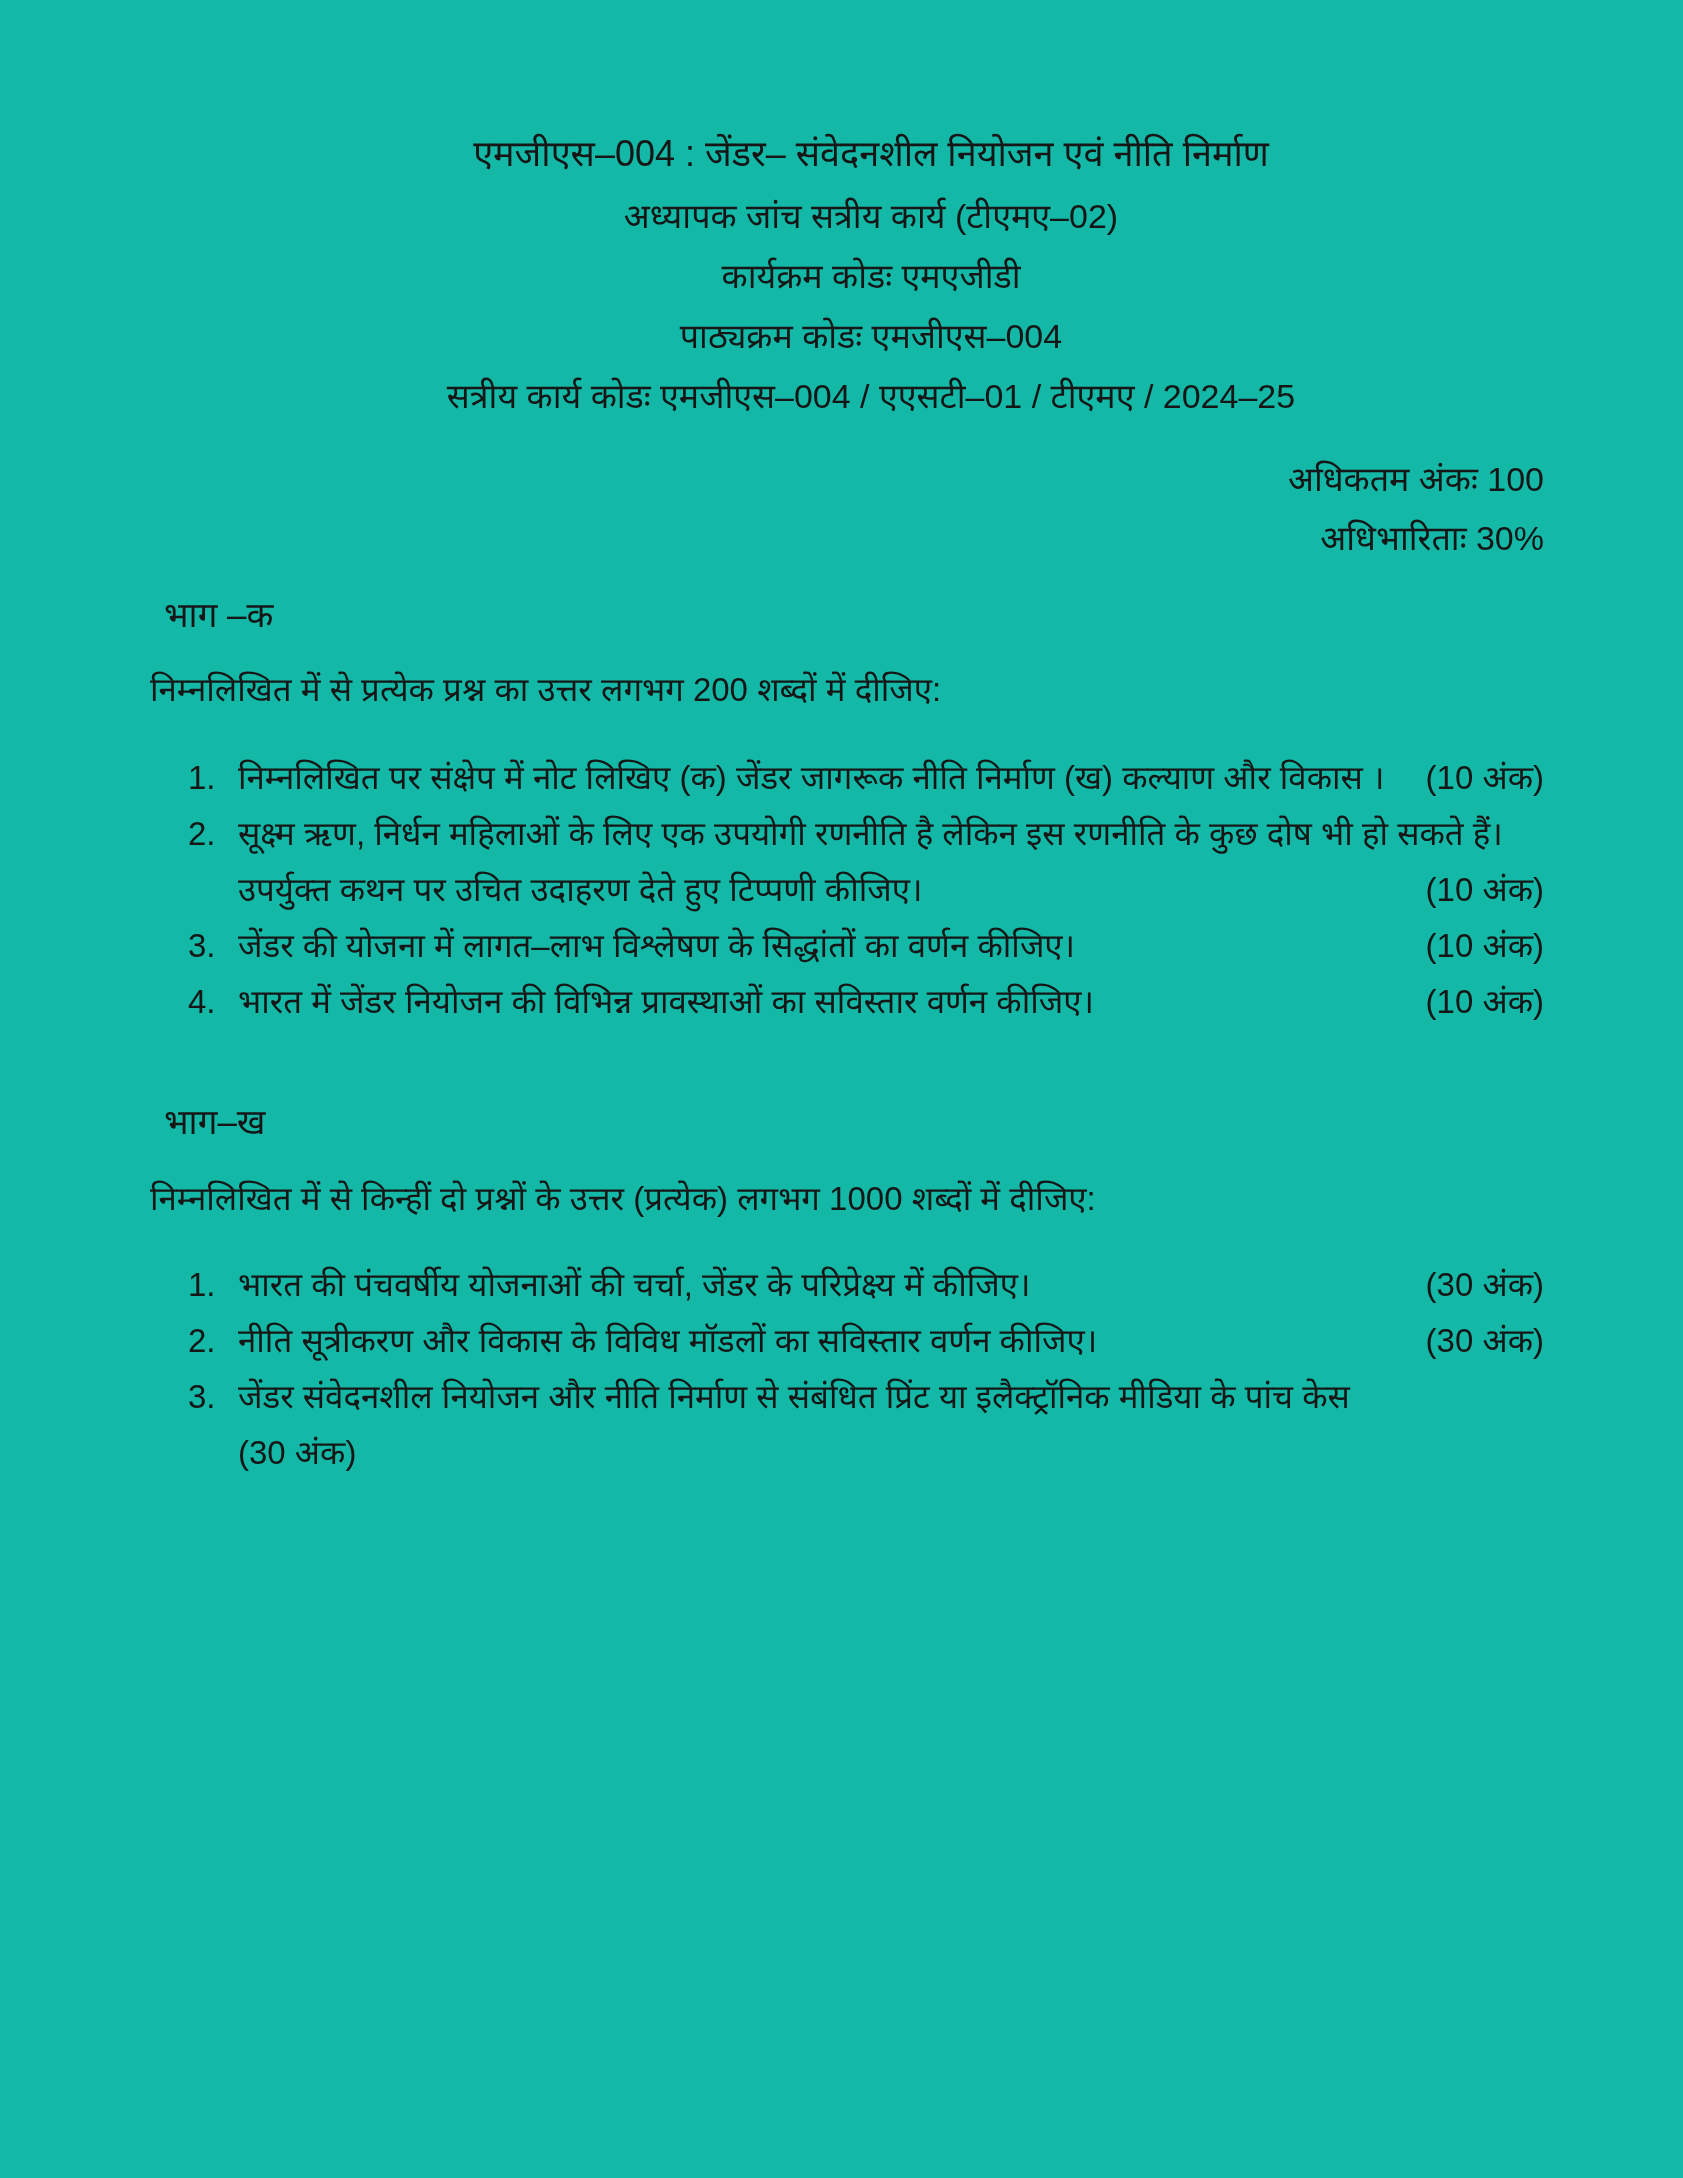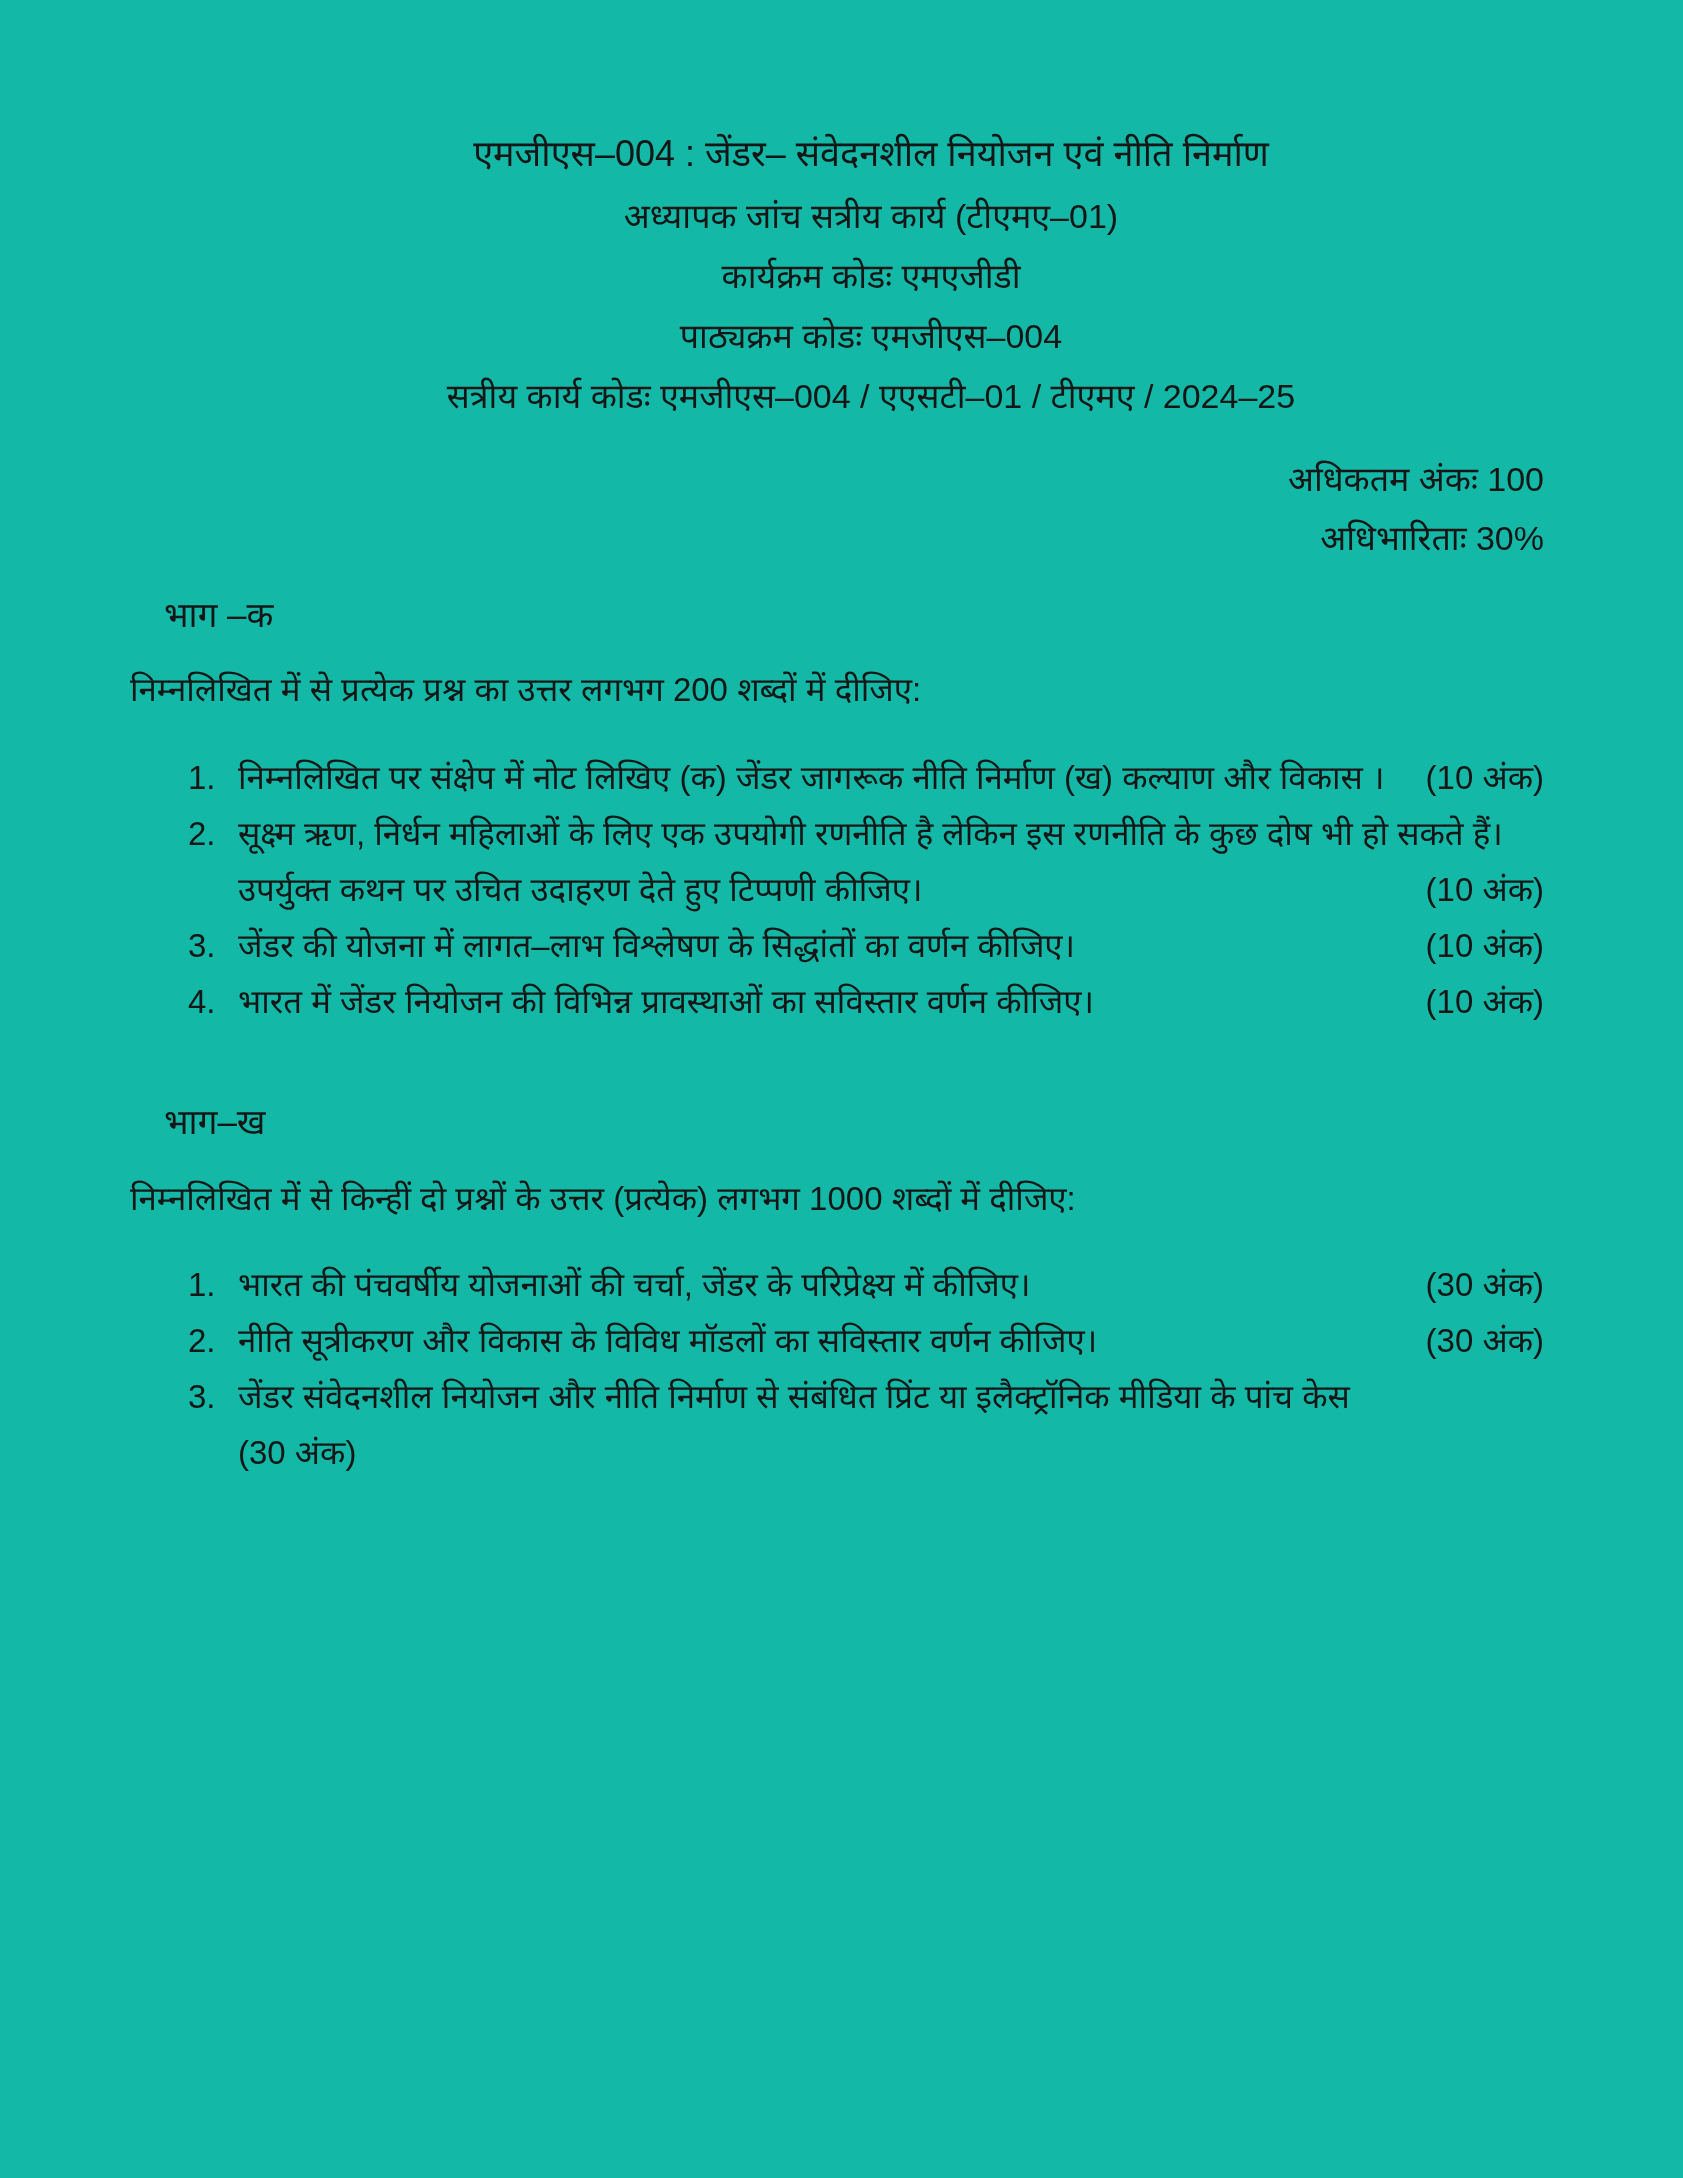--- a/index.html
+++ b/index.html
@@ -51,21 +51,21 @@
     right: 119px;
     text-align: left;
     font-size: 35px;
     white-space: nowrap;
   }
   .part-a-heading { top: 590px; }
   .part-b-heading { top: 1097px; }
   
   .instruction {
     position: absolute;
-    left: 130px;
+    left: 150px;
     right: 139px;
     font-size: 33px;
     line-height: 50px;
   }
   .instruction-a { top: 665px; }
   .instruction-b { top: 1174px; }
   
   .q-list {
     position: absolute;
     left: 188px;
@@ -100,21 +100,21 @@
     white-space: nowrap;
   }
 </style>
 </head>
 <body>
 
 <div class="page">
 
   <div class="header-block">
     <div class="header-title">एमजीएस–004 : जेंडर– संवेदनशील नियोजन एवं नीति निर्माण</div>
-    <div class="header-line">अध्यापक जांच सत्रीय कार्य (टीएमए–01)</div>
+    <div class="header-line">अध्यापक जांच सत्रीय कार्य (टीएमए–02)</div>
     <div class="header-line">कार्यक्रम कोडः एमएजीडी</div>
     <div class="header-line">पाठ्यक्रम कोडः एमजीएस–004</div>
     <div class="header-line">सत्रीय कार्य कोडः एमजीएस–004 / एएसटी–01 / टीएमए / 2024–25</div>
   </div>
 
   <div class="marks-block">
     <div>अधिकतम अंकः 100</div>
     <div>अधिभारिताः 30%</div>
   </div>
 

